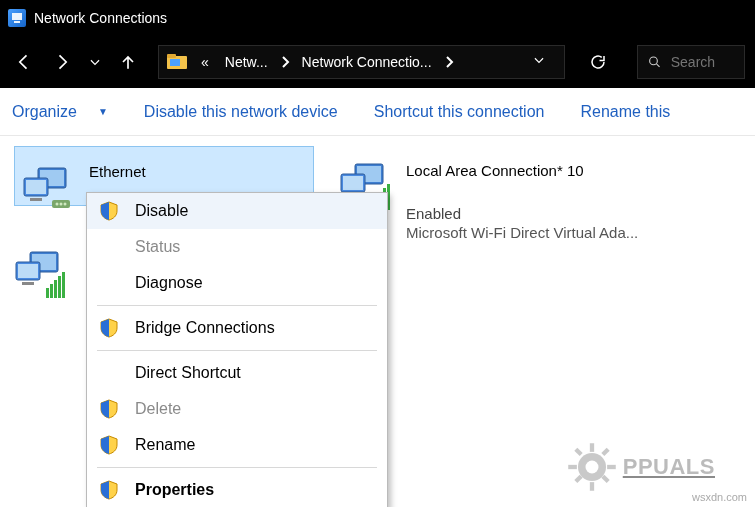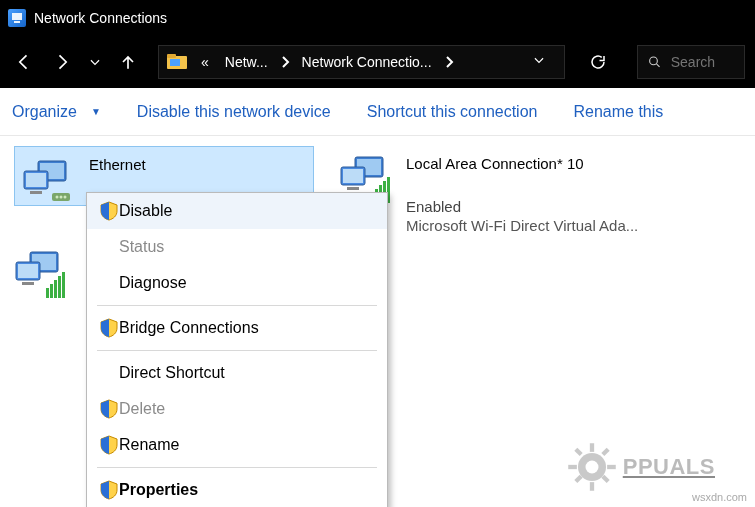--- a/index.html
+++ b/index.html
@@ -20,38 +20,38 @@
     .bc-item { padding: 0 8px; font-size: 14px; color:#fff; cursor:pointer; display:flex; align-items:center; height:100%;}
     .bc-sep { display:flex; align-items:center; padding:0 4px; color:#fff;}
     .bc-spacer { width: 100px; display:flex; align-items:center; justify-content:flex-end; padding-right:6px;}
     .bc-chevron-down{ padding:0 6px; cursor:pointer;}
     .refresh-area{display:flex;align-items:center;padding:0 14px;cursor:pointer;}
     .search-box { flex:1; display:flex; align-items:center; background:#0c0c0c; border:1px solid #2a2a2a; height:34px; padding:0 10px; gap:10px; margin-left:6px;}
     .search-box input{background:transparent;border:none;outline:none;color:#bbb;font-size:14px;width:100%;}
 
     
     .cmdbar { height: 48px; border-bottom: 1px solid #e8e8e8; display:flex; align-items:center; padding: 0 12px; gap: 36px; }
-    .cmd { color:#2060c0; font-size:16px; cursor:pointer; display:flex; align-items:center; gap:14px;}
+    .cmd { color:#2060c0; font-size:16px; cursor:pointer; display:flex; align-items:center; gap:21px;}
     .cmd .dd{font-size:10px;}
 
     
     .content { position: relative; padding: 10px 14px; display:flex; gap: 18px; flex-wrap:wrap; }
-    .conn-item { display:flex; align-items:flex-start; gap:10px; width: 360px; padding:9px 6px;}
+    .conn-item { display:flex; align-items:flex-start; gap:10px; width: 360px; padding:16px 6px;}
     .conn-item.selected { background:#cde8ff; border:1px solid #8cc4f0;}
     .conn-icon { width: 58px; height: 50px; display:flex;align-items:center;justify-content:center; position:relative;}
     .conn-text { display:flex; flex-direction:column; gap:2px; font-size:15px; }
     .conn-text .name{font-weight:400;}
     .conn-text .sub1{color:#444;margin-top:24px;}
     .conn-text .sub2{color:#555;}
 
     .second-row-icon{position:absolute; top:250px; left:14px;}
 
     
     .ctxmenu { position:absolute; top: 192px; left: 86px; width: 302px; background:#fff; border:1px solid #bababa; box-shadow: 3px 3px 6px rgba(0,0,0,.25); z-index:50;}
-    .ctx-row { display:flex; align-items:center; height:36px; padding:0 14px 0 12px; gap:0; cursor:pointer;}
+    .ctx-row { display:flex; align-items:center; height:36px; padding:0 14px 0 12px; gap:16px; cursor:pointer;}
     .ctx-row.disabled{color:#8a8a8a;cursor:default;}
     .ctx-row.hover{background:#eef4fb;}
     .ctx-row .shield{width:20px;display:flex;justify-content:center;}
     .ctx-row .label{font-size:16px;}
     .ctx-row.bold .label{font-weight:700;}
     .ctx-sep{height:1px;background:#d8d8d8;margin:4px 10px;}
 
     
     .watermark{position:absolute;right:8px;bottom:4px;font-size:11px;color:#aaa;}
     .appuals{position:absolute;right:40px;bottom:13px;display:flex;align-items:center;gap:4px;opacity:.45;text-decoration:underline;}

